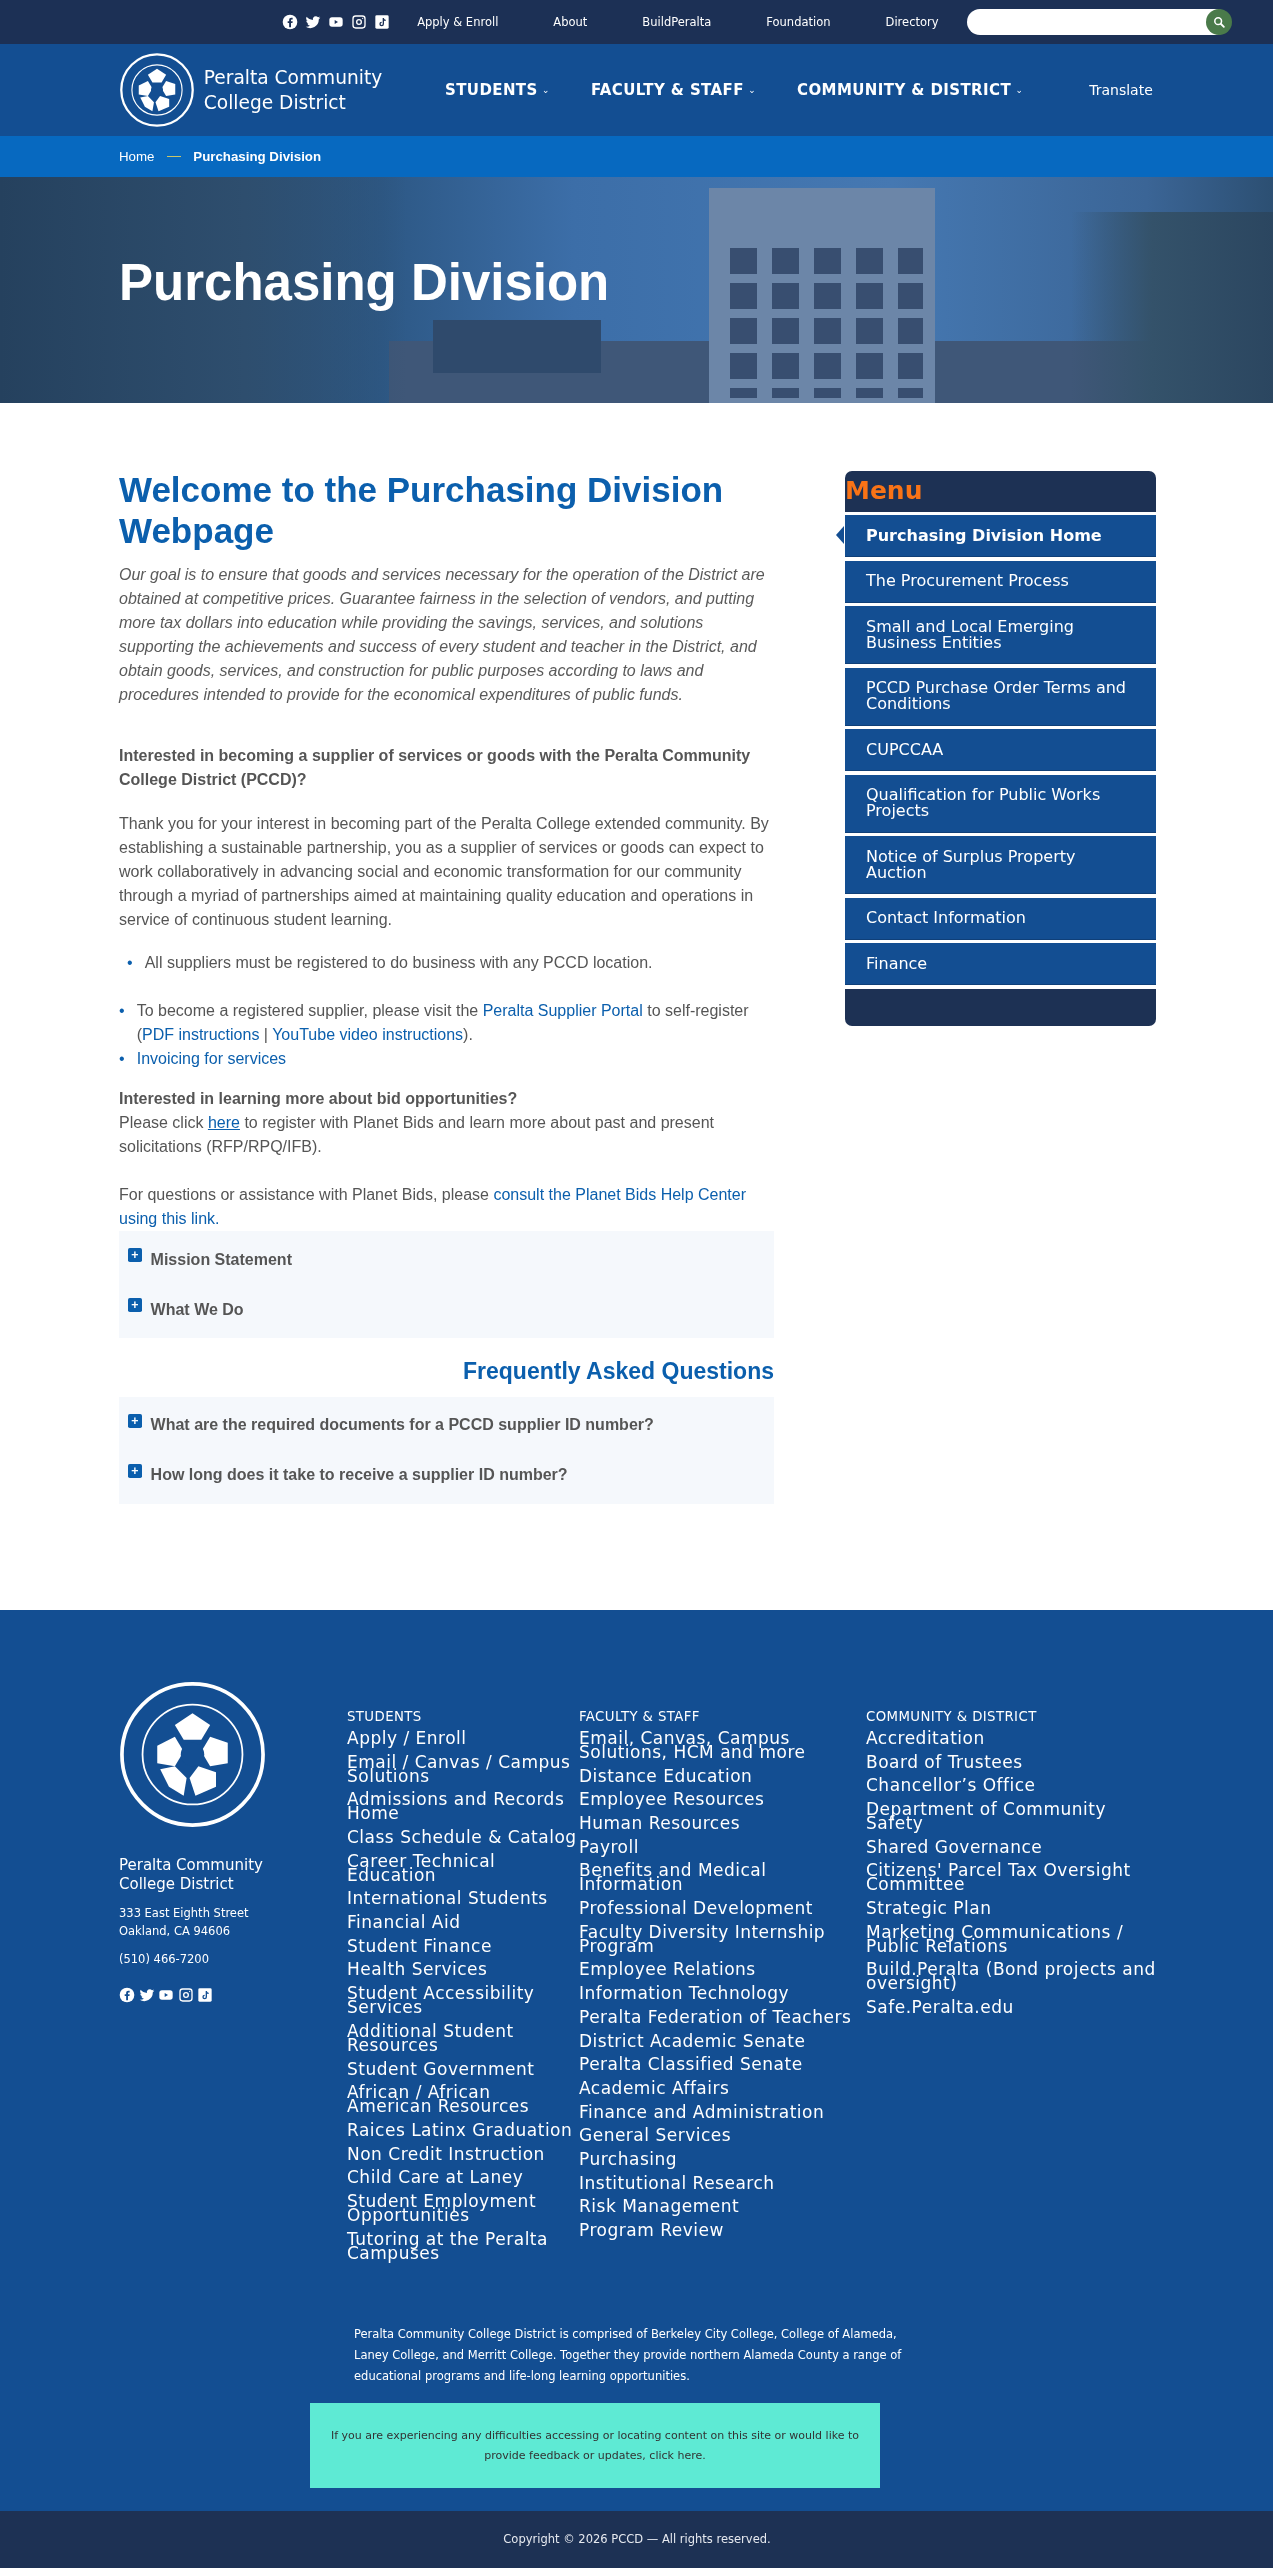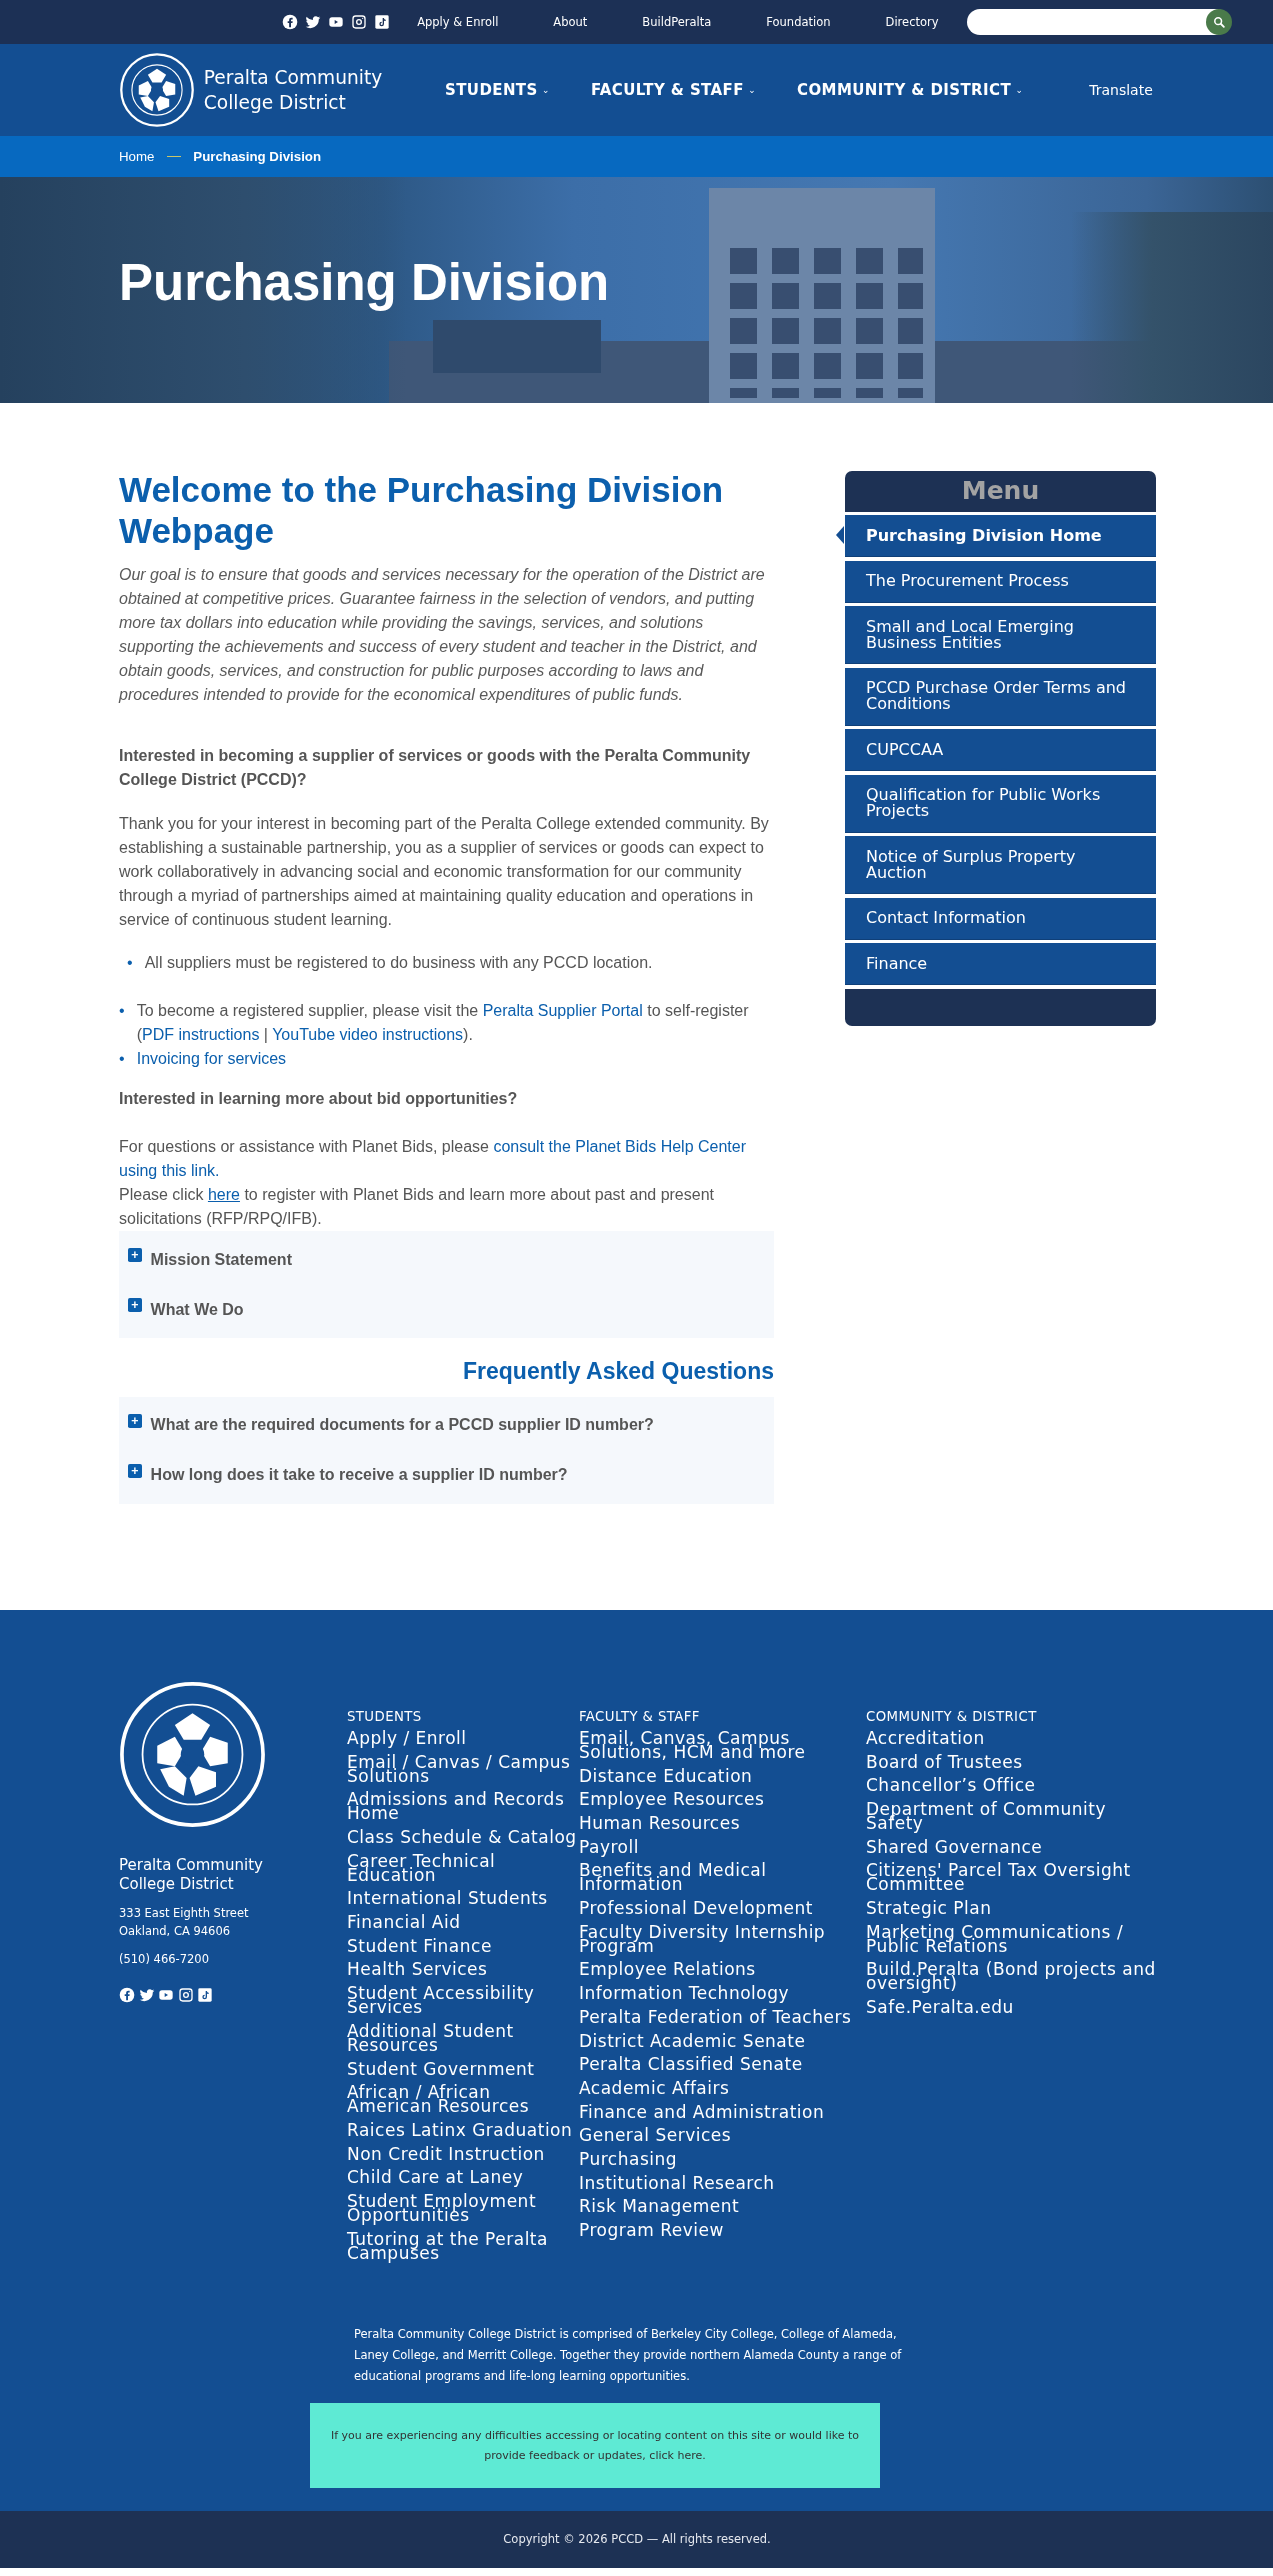--- a/index.html
+++ b/index.html
@@ -62,21 +62,21 @@
   .link { color: #0b5fad; }
   .link-u { color: #0b5fad; text-decoration: underline; }
   .bid-q { font-weight: bold; font-size: 16px; line-height: 24px; color: #555; margin-top: 16px; }
   .acc-group { background: #f5f8fc; margin-top: 0; padding: 3.5px 0; }
   .acc-item { display: flex; align-items: center; gap: 8.8px; height: 50px; padding-left: 8.8px; font-weight: bold; font-size: 16px; color: #555; }
   .acc-item .plus { width: 14px; height: 14px; background: #0b5fad; color: #fff; border-radius: 1.8px; font-size: 12.4px; line-height: 14px; text-align: center; font-weight: bold; margin-top: -8.8px; }
   .faq-title { color: #0b5fad; font-size: 23px; font-weight: bold; margin-top: 19.5px; margin-bottom: 12.4px; text-align: right; }
 
   
   .sidebar { width: 311px; margin-left: 71px; margin-top: -3.5px; }
-  .menu-head { background: #1d3154; color: #a3a3a3; height: 41px; border-radius: 7px 7px 0 0; text-align: center; font-size: 25px; font-weight: bold; line-height: 39px; font-family: "DejaVu Sans", sans-serif; }
+  .menu-head { background: #1d3154; color: #f97316; height: 41px; border-radius: 7px 7px 0 0; text-align: left; font-size: 25px; font-weight: bold; line-height: 39px; font-family: "DejaVu Sans", sans-serif; }
   .menu-item { background: #134e92; color: #fff; margin-top: 3.5px; padding: 8.8px 21px 8.8px 21px; font-size: 17.7px; line-height: 16px; font-family: "DejaVu Sans", sans-serif; font-size: 16px; min-height: 42px; display: flex; align-items: center; position: relative; border-bottom: 0.9px solid #0f3f78;}
   .menu-item.tall { min-height: 58px; }
   .menu-item.active { font-weight: bold; }
   .menu-item.active::before { content: ""; position: absolute; left: -8.8px; top: 10.6px; border-right: 8.8px solid #134e92; border-top: 9.7px solid transparent; border-bottom: 9.7px solid transparent; }
   .menu-foot { background: #1d3154; height: 37px; border-radius: 0 0 7px 7px; margin-top: 3.5px; }
 
   
   .footer { background: #134e92; padding: 71px 0 0 119px; height: 901px; position: relative; }
   .f-cols { display: flex; }
   .f-brand { width: 228px; color: #fff; }
@@ -206,22 +206,22 @@
     <h2>Welcome to the Purchasing Division Webpage</h2>
     <p class="intro">Our goal is to ensure that goods and services necessary for the operation of the District are obtained at competitive prices. Guarantee fairness in the selection of vendors, and putting more tax dollars into education while providing the savings, services, and solutions supporting the achievements and success of every student and teacher in the District, and obtain goods, services, and construction for public purposes according to laws and procedures intended to provide for the economical expenditures of public funds.</p>
     <p class="lead-bold">Interested in becoming a supplier of services or goods with the Peralta Community College District (PCCD)?</p>
     <p class="para">Thank you for your interest in becoming part of the Peralta College extended community. By establishing a sustainable partnership, you as a supplier of services or goods can expect to work collaboratively in advancing social and economic transformation for our community through a myriad of partnerships aimed at maintaining quality education and operations in service of continuous student learning.</p>
     <ul class="bullets">
       <li class="spaced"><span>All suppliers must be registered to do business with any PCCD location.</span></li>
       <li><span>To become a registered supplier, please visit the </span><a class="link">Peralta Supplier Portal</a><span> to self-register (</span><a class="link">PDF instructions</a><span> | </span><a class="link">YouTube video instructions</a><span>).</span></li>
       <li><a class="link">Invoicing for services</a></li>
     </ul>
     <p class="bid-q">Interested in learning more about bid opportunities?</p>
+    <p class="para" style="margin-top:0"><span>Please click </span><a class="link-u">here</a><span> to register with Planet Bids and learn more about past and present solicitations (RFP/RPQ/IFB).</span></p>
     <p class="para" style="margin-top:24px"><span>For questions or assistance with Planet Bids, please </span><a class="link">consult the Planet Bids Help Center using this link.</a></p>
-    <p class="para" style="margin-top:0"><span>Please click </span><a class="link-u">here</a><span> to register with Planet Bids and learn more about past and present solicitations (RFP/RPQ/IFB).</span></p>
 
     <div class="acc-group">
       <div class="acc-item">
           <span class="plus">+</span>
           <span>Mission Statement</span>
         </div>
       <div class="acc-item">
           <span class="plus">+</span>
           <span>What We Do</span>
         </div>

